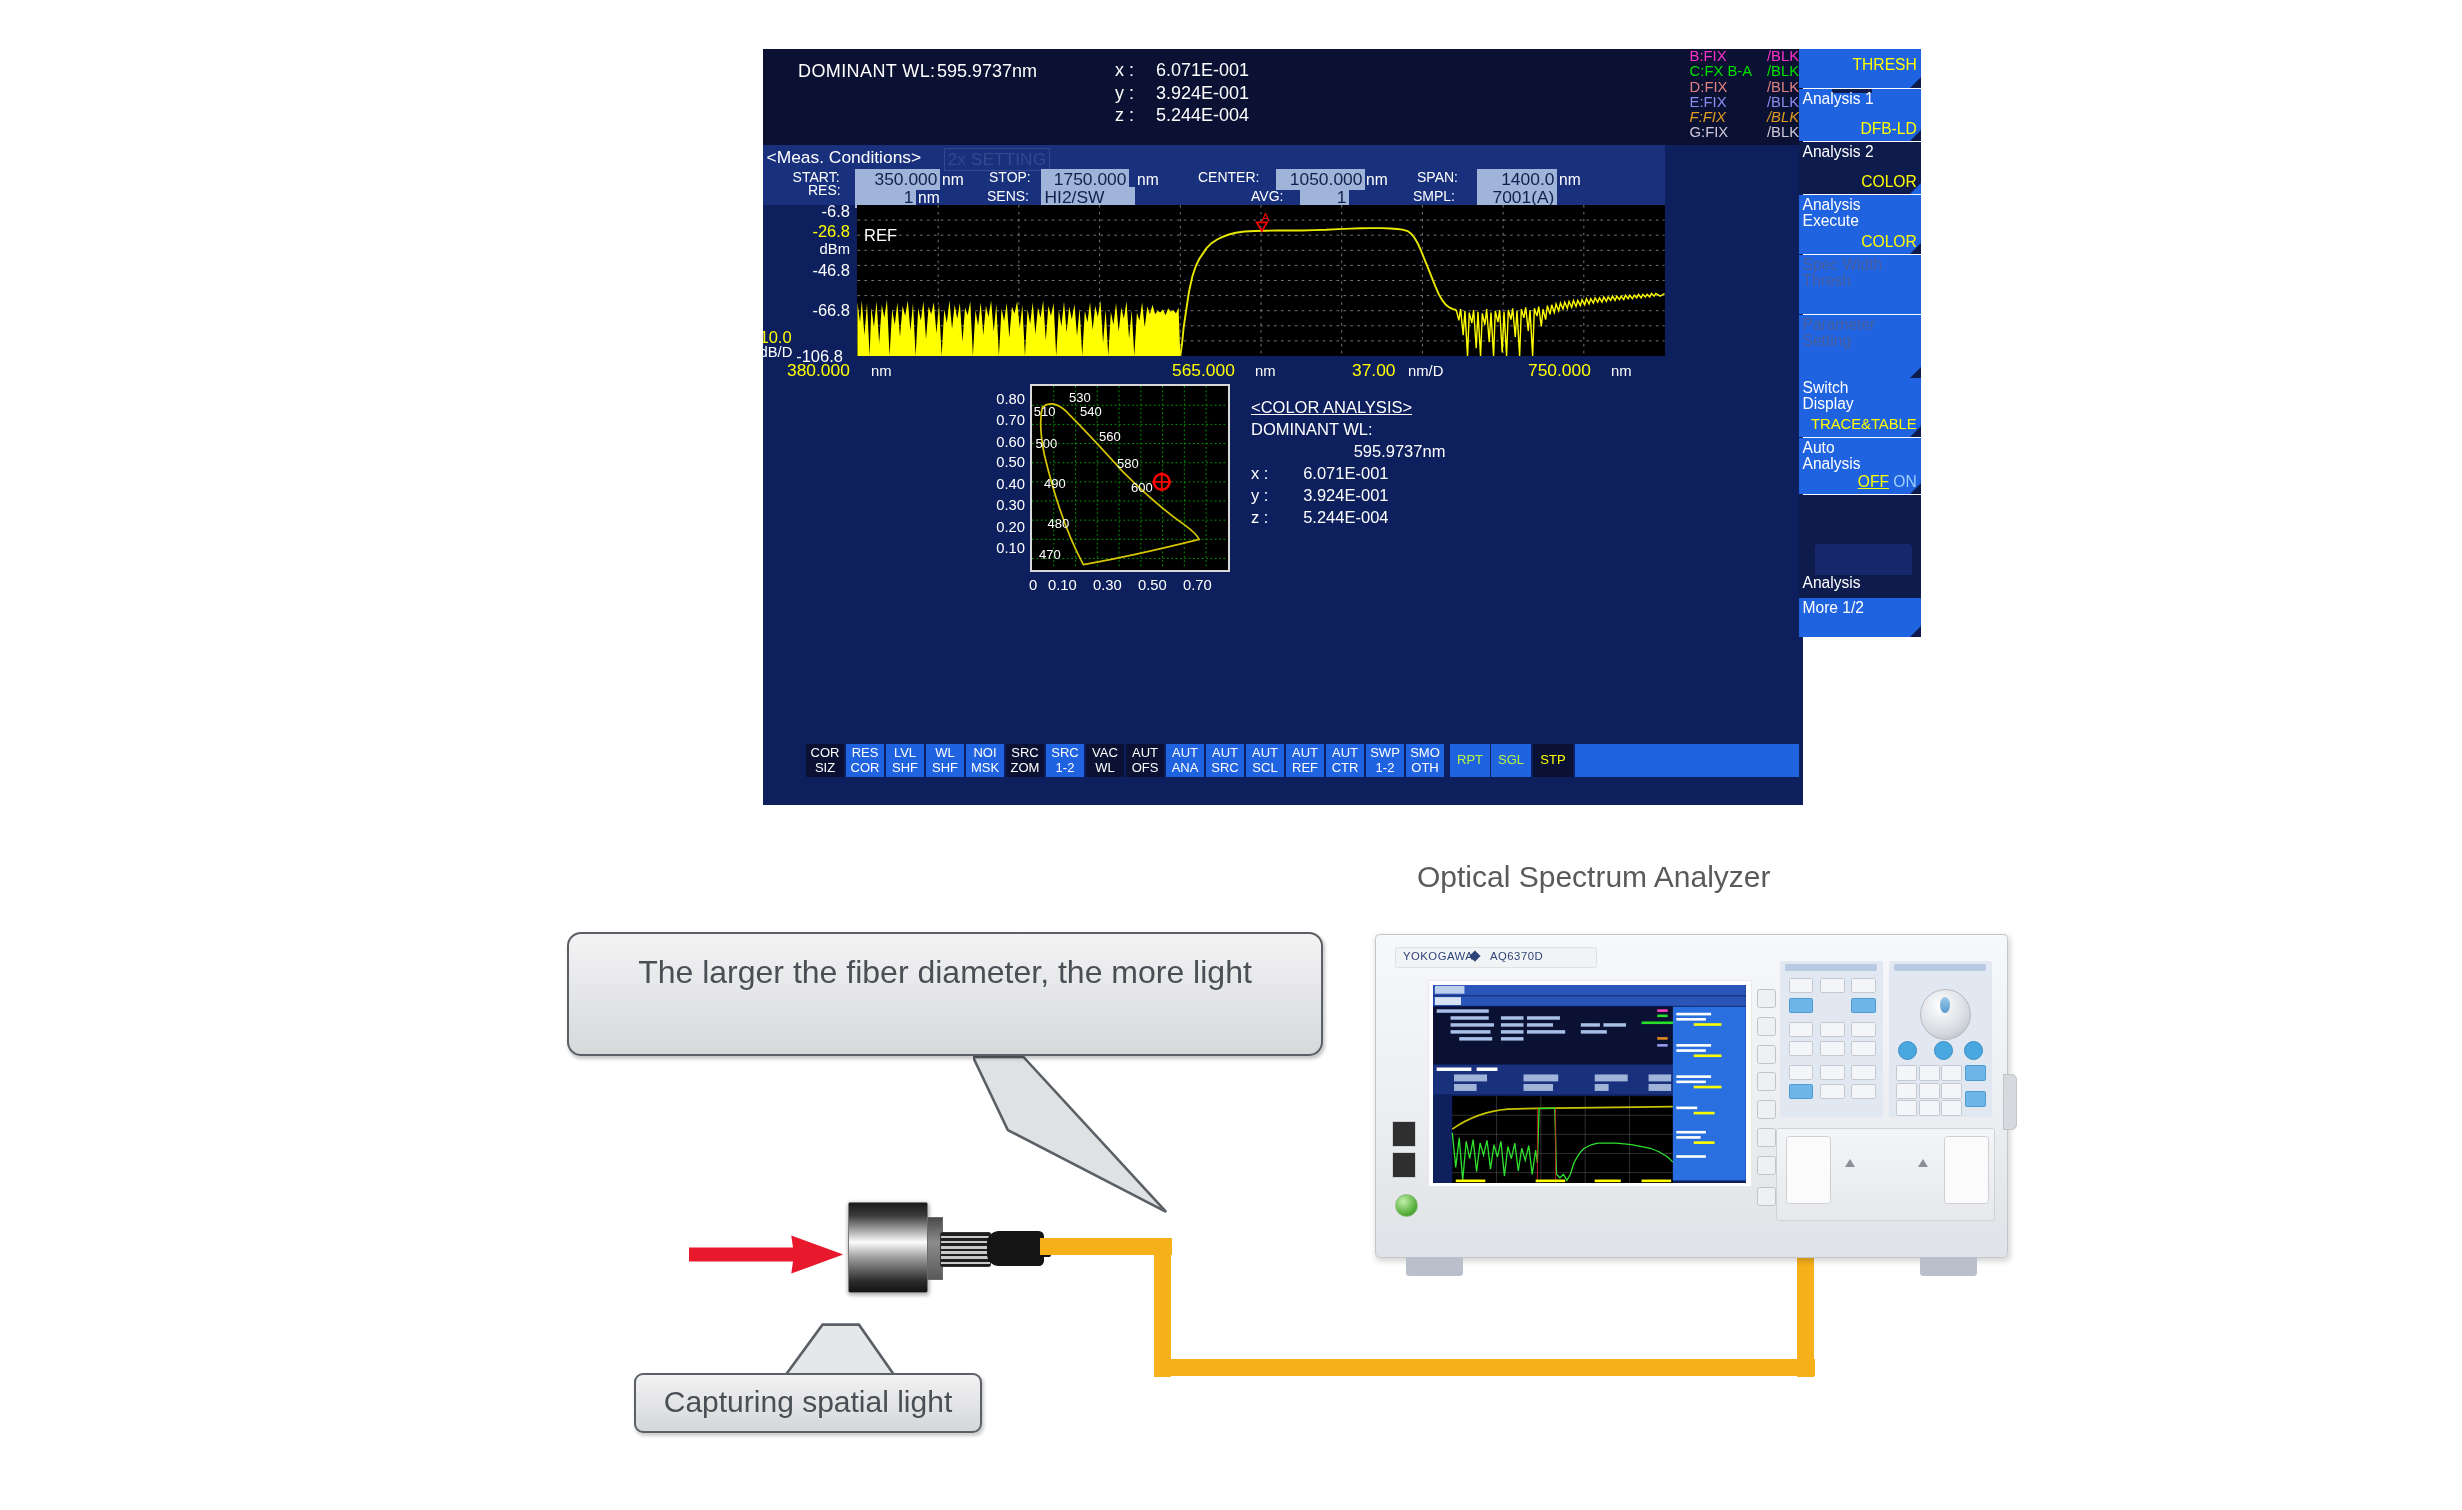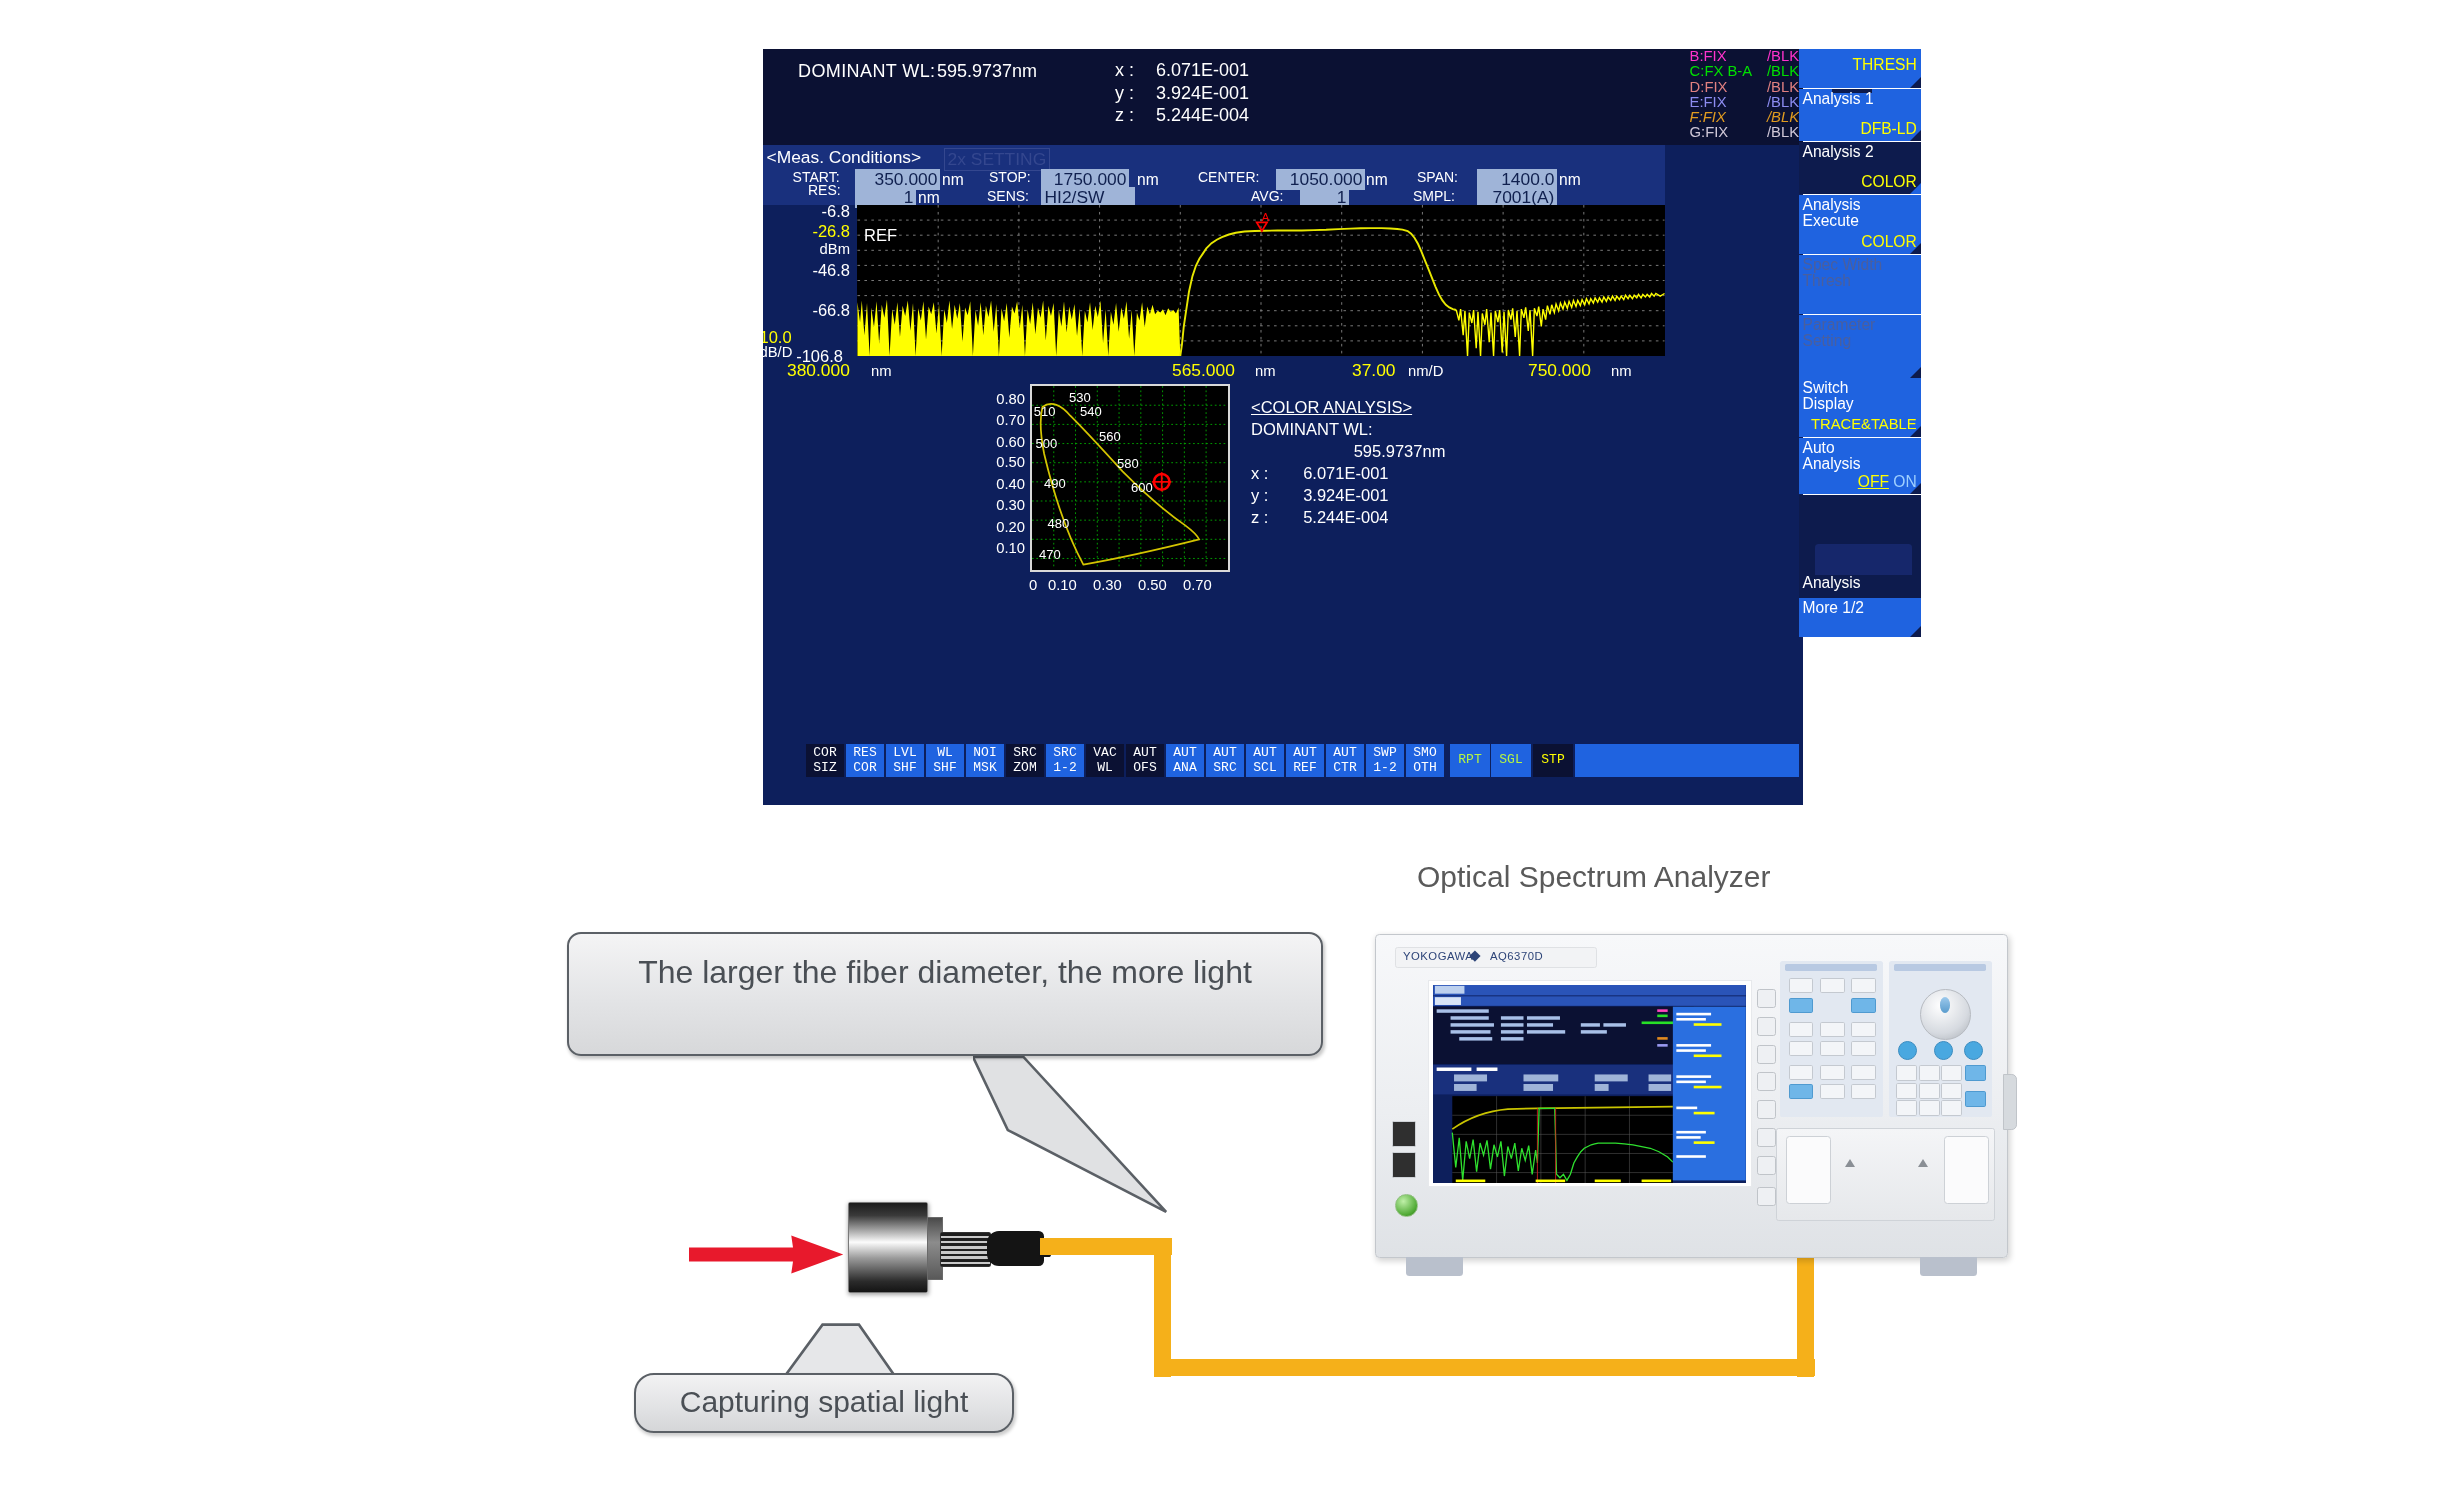--- a/index.html
+++ b/index.html
@@ -73,21 +73,21 @@
   .sk .sk-val.small{font-size:14.8px;}
   .sk .corner{position:absolute;right:0;bottom:0;width:0;height:0;border-style:solid;border-width:0 0 11.3px 11.3px;border-color:transparent transparent #0d1b4d transparent;}
   .sk.dark .corner{border-color:transparent transparent #1f63e0 transparent;}
   .sk .toptab{position:absolute;left:33px;top:0;width:40px;height:4.3px;background:#0d1b4d;}
   .onoff .off{color:#ffff00;text-decoration:underline;}
   .onoff .on{color:#9fd0ff;}
 
   
   #bottom-bar{position:absolute;left:0;top:695px;width:1040px;height:35px;}
   .bk{position:absolute;top:0;height:33px;background:#1f63e0;color:#ffffff;font-size:13px;
-      line-height:15.6px;text-align:center;padding-top:0.9px;box-sizing:border-box;font-family:Liberation Mono, monospace;}
+      line-height:15.6px;text-align:center;padding-top:0.9px;box-sizing:border-box;}
   .bk.dk{background:#0b1133;}
   .bk.yel{color:#ffff00;}
   .bk.grn{color:#b6f542;}
   .bk.blank{background:#1f63e0;}
 
   
   #title-osa{
     position:absolute;left:1417px;top:860px;color:#5a5a5a;font-size:30px;font-weight:normal;
     font-family:"Liberation Sans",sans-serif;
   }
@@ -100,23 +100,23 @@
     box-shadow:1.7px 2.6px 3.5px rgba(0,0,0,.22);
   }
   #bubble-main .btxt{
     position:absolute;left:0;top:17.4px;width:100%;text-align:center;color:#4a4f55;font-size:32px;line-height:42px;
   }
   
   #bubble-tail{position:absolute;left:973px;top:1050px;width:261px;height:174px;}
 
   
   #bubble-small{
-    position:absolute;left:634px;top:1373px;width:380px;height:60px;
+    position:absolute;left:634px;top:1373px;width:348px;height:60px;
     background:linear-gradient(180deg,#f2f2f3 0%,#e1e2e4 60%,#d5d6d8 100%);
-    border:2.6px solid #5b6066;border-radius:20px;box-sizing:border-box;
+    border:2.6px solid #5b6066;border-radius:9px;box-sizing:border-box;
     box-shadow:1.7px 2.6px 3.5px rgba(0,0,0,.2);
   }
   #bubble-small .btxt{position:absolute;left:0;top:9.6px;width:100%;text-align:center;color:#4a4f55;font-size:30px;}
   #bubble-small-tail{position:absolute;left:774px;top:1321px;width:130px;height:61px;}
 
   
   #red-arrow{position:absolute;left:689px;top:1230px;width:156px;height:49px;}
 
   
   #lens-body{

